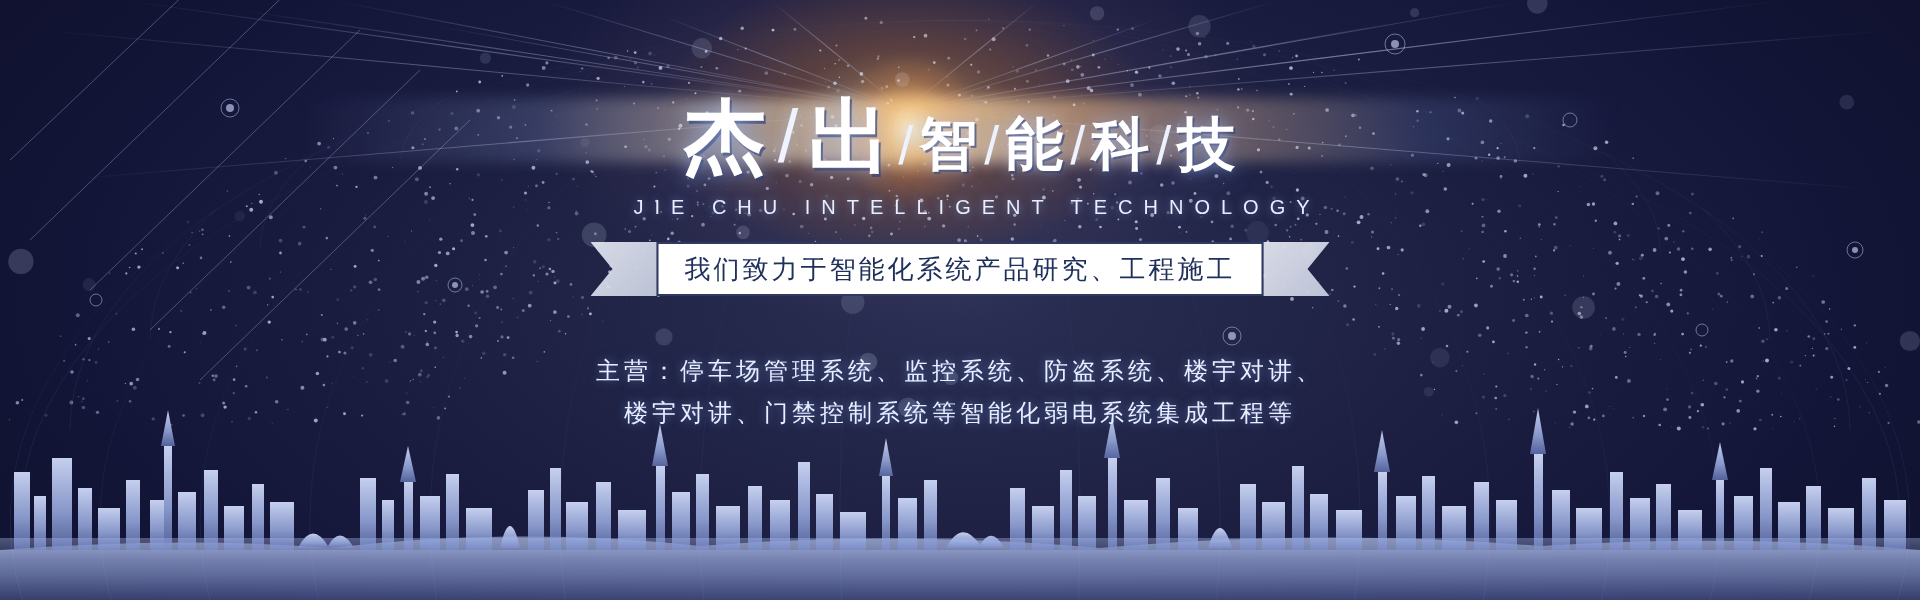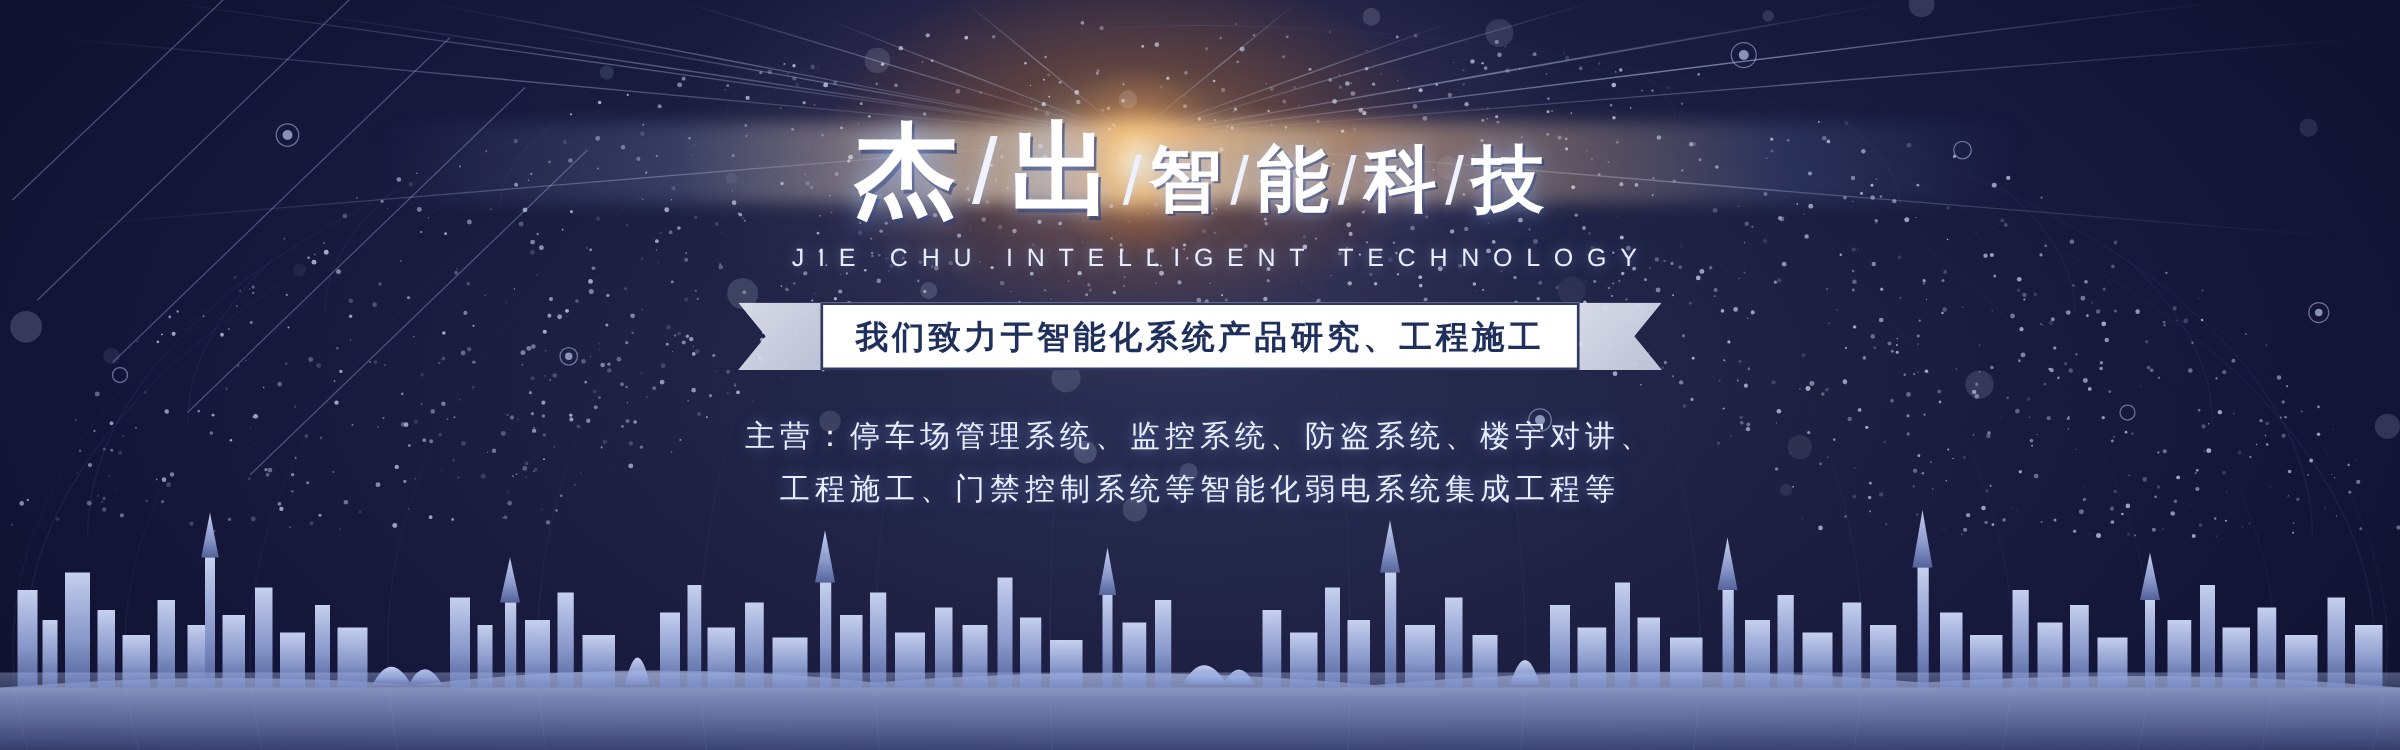--- a/index.html
+++ b/index.html
@@ -91,27 +91,27 @@
   .rib-tail.left{clip-path:polygon(0 0,100% 0,100% 100%,0 100%,22px 50%);}
   .rib-tail.right{clip-path:polygon(0 0,100% 0,calc(100% - 22px) 50%,100% 100%,0 100%);}
   .rib-main{
     height:54px;display:flex;align-items:center;justify-content:center;
     background:#ffffff;
     border:2px solid #2e3a63;
     padding:0 26px;
     box-sizing:border-box;
   }
   .rib-main span{
-    font-size:26px;color:#20305c;letter-spacing:3px;font-weight:700;
+    font-size:26px;color:#20305c;letter-spacing:3px;font-weight:400;
     white-space:nowrap;
   }
 
   
   .desc{
-    position:absolute;left:0;top:329px;width:1920px;text-align:center;
+    position:absolute;left:0;top:350px;width:1920px;text-align:center;
     color:#e9eeff;font-size:24px;line-height:42px;letter-spacing:4px;
     text-shadow:0 0 10px rgba(130,170,255,.55);
   }
   .desc div{white-space:nowrap;}
 </style>
 </head>
 <body>
 
 <div id="banner">
 
@@ -1619,17 +1619,17 @@
     <div class="ribbon">
       <div class="rib-tail left"></div>
       <div class="rib-main">
         <span>我们致力于智能化系统产品研究、工程施工</span>
       </div>
       <div class="rib-tail right"></div>
     </div>
 
     <div class="desc">
       <div>主营：停车场管理系统、监控系统、防盗系统、楼宇对讲、</div>
-      <div>工程施工、门禁控制系统等智能化弱电系统集成工程等</div>
+      <div>楼宇对讲、门禁控制系统等智能化弱电系统集成工程等</div>
     </div>
 
   </div>
 </div>
 
 </body></html>

